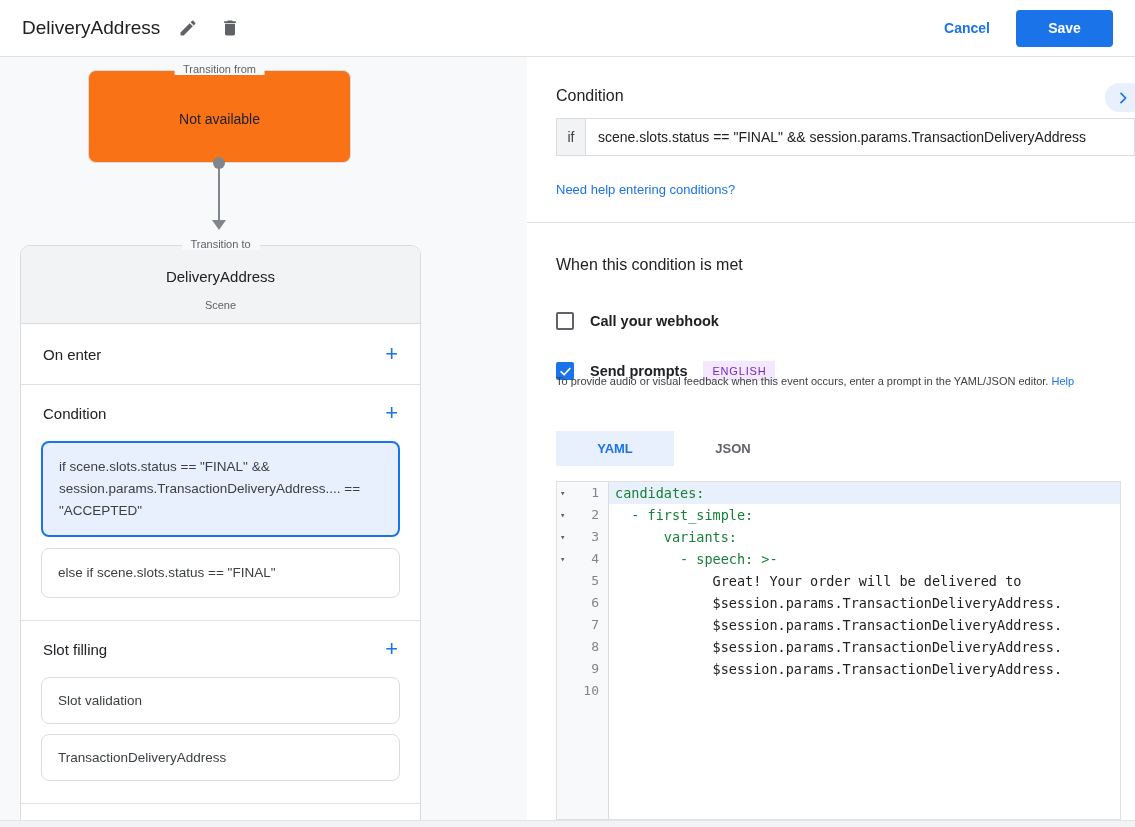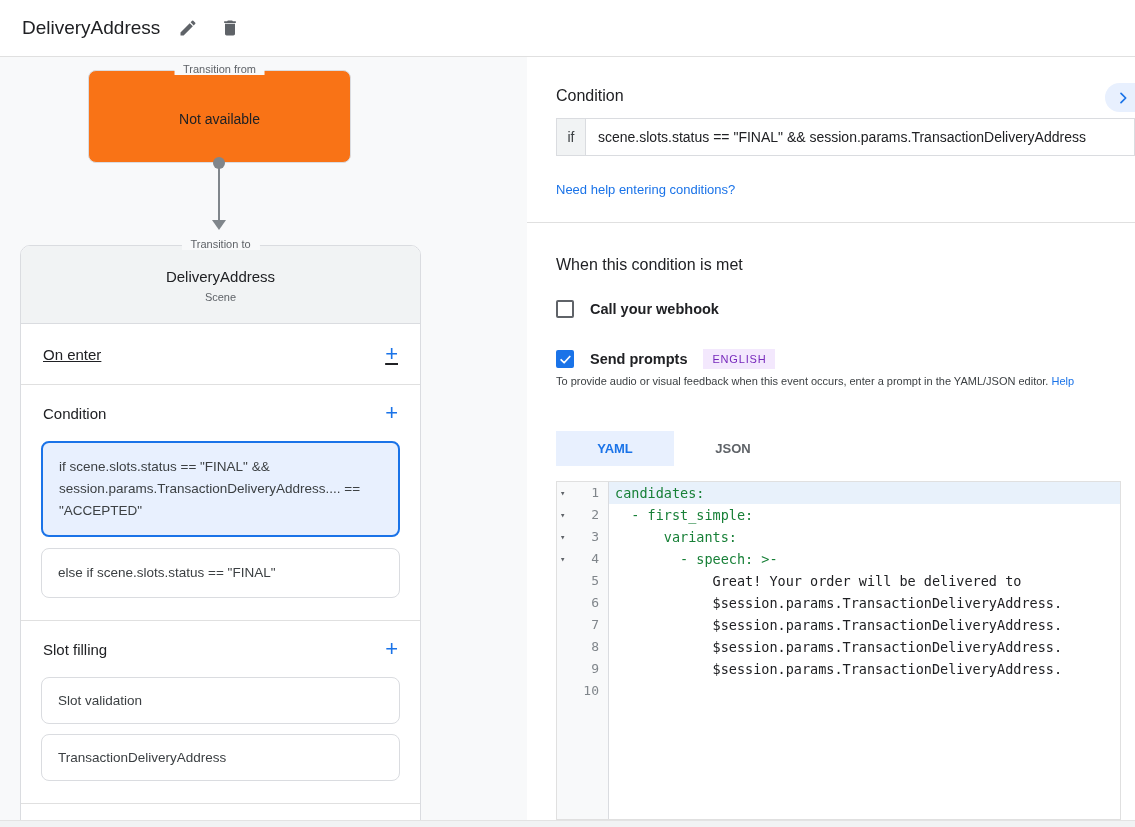--- a/index.html
+++ b/index.html
@@ -29,23 +29,23 @@
   .conn-dot { position:absolute; left:213px; top:100px; width:12px; height:12px; border-radius:50%; background:#80868b; }
   .conn-line { position:absolute; left:218px; top:106px; width:2px; height:58px; background:#80868b; }
   .conn-arrow { position:absolute; left:212px; top:163px; width:0; height:0;
     border-left:7px solid transparent; border-right:7px solid transparent; border-top:10px solid #80868b; }
 
   .to-card { position:absolute; left:20px; top:188px; width:401px; height:700px; background:#fff;
     border:1px solid #dadce0; border-radius:10px; }
   .to-card .card-head { height:78px; background:#f1f3f4; border-bottom:1px solid #dadce0;
     border-radius:9px 9px 0 0; text-align:center; padding-top:22px; }
   .to-card .card-title { font-size:15px; color:#202124; }
-  .to-card .card-sub { font-size:11px; color:#5f6368; margin-top:6px; }
-
-  .sec-row { display:flex; align-items:center; justify-content:space-between; padding:0 22px; height:60px;text-decoration:underline; }
+  .to-card .card-sub { font-size:11px; color:#5f6368; margin-top:14px; }
+
+  .sec-row { display:flex; align-items:center; justify-content:space-between; padding:0 22px; height:60px; }
   .sec-label { font-size:15px; color:#202124; }
   .plus { color:#1a73e8; font-size:22px; font-weight:400; line-height:1; cursor:pointer; border:none; background:transparent; }
   .sec-divider { border-top:1px solid #e0e0e0; }
   .sec-body { padding:0 20px 22px 20px; }
   .sec-body .sec-head { display:flex; align-items:center; justify-content:space-between; height:56px; padding:0 2px; }
 
   .cond-card { border:1px solid #dadce0; border-radius:8px; background:#fff; padding:13px 16px;
     font-size:13.5px; line-height:22px; color:#3c4043; overflow-wrap:anywhere; cursor:pointer; }
   .cond-card.selected { background:#e8f0fe; border:2px solid #1a73e8; }
   .cond-card + .cond-card { margin-top:11px; }
@@ -62,21 +62,21 @@
 
   .if-row { position:absolute; left:29px; top:61px; width:579px; height:38px; display:flex; }
   .if-prefix { width:29px; background:#f1f3f4; border:1px solid #dadce0; border-right:none;
     display:flex; align-items:center; justify-content:center; font-size:14px; color:#3c4043; }
   .if-input { flex:1; border:1px solid #dadce0; background:#fff; font-size:14px; color:#202124;
     padding:0 12px; font-family:"Liberation Sans", sans-serif; outline:none; }
 
   .help-link { position:absolute; left:29px; top:125px; font-size:13px; color:#1a73e8; text-decoration:none; }
   .r-divider { position:absolute; left:0; top:165px; width:608px; border-top:1px solid #e0e0e0; }
 
-  .check-row { position:absolute; left:29px; display:flex; align-items:center; gap:16px; }
+  .check-row { position:absolute; left:29px; display:flex; align-items:center; gap:16px;margin-top:12px; }
   .checkbox { width:18px; height:18px; border:2px solid #5f6368; border-radius:2px; background:#fff; cursor:pointer; }
   .checkbox.checked { background:#1a73e8; border-color:#1a73e8; display:flex; align-items:center; justify-content:center; }
   .check-label { font-size:14.5px; font-weight:bold; color:#202124; }
   .lang-badge { background:#f3e8fd; color:#7627bb; font-size:11px; font-weight:normal; letter-spacing:0.8px;
     padding:4px 9px; border-radius:0; }
 
   .r-desc { position:absolute; left:29px; top:314px; width:562px; font-size:11px; line-height:20px; color:#3c4043; }
   .r-desc a { color:#1a73e8; text-decoration:none; }
 
   .tabs { position:absolute; left:29px; top:374px; display:flex; }
@@ -113,20 +113,24 @@
         </svg>
     </span>
   </button>
   <button class="icon-btn">
     <span>
       <svg width="20" height="20" viewBox="0 0 24 24" fill="#5f6368">
           <path d="M6 19c0 1.1.9 2 2 2h8c1.1 0 2-.9 2-2V7H6v12zM19 4h-3.5l-1-1h-5l-1 1H5v2h14V4z"></path>
         </svg>
     </span>
   </button>
+  <div class="appbar-actions">
+    <button class="link-btn">Cancel</button>
+    <button class="primary-btn">Save</button>
+  </div>
 </div>
 
 <div class="canvas">
 
   <div class="from-box">
     <span class="legend">Transition from</span>
     <div class="value">Not available</div>
   </div>
 
   <div class="conn-dot"></div>

